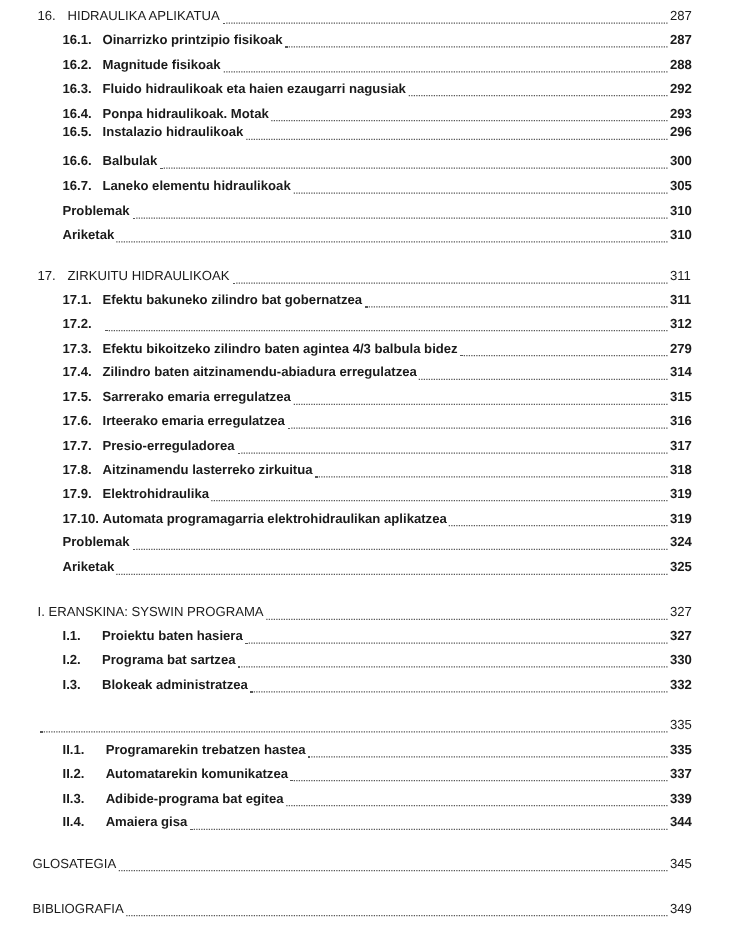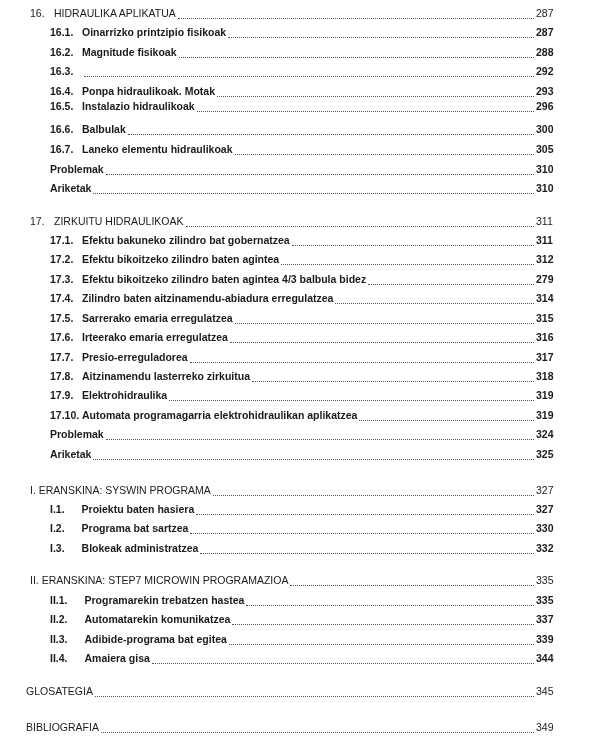--- a/index.html
+++ b/index.html
@@ -44,20 +44,21 @@
     <span class="page">287</span>
   </div>
   <div class="row lvl2" style="top:46px">
     <span class="num wide">16.2.</span>
     <span class="label">Magnitude fisikoak</span>
     <span class="leader"></span>
     <span class="page">288</span>
   </div>
   <div class="row lvl2" style="top:65px">
     <span class="num wide">16.3.</span>
+    <span class="label">Fluido hidraulikoak eta haien ezaugarri nagusiak</span>
     <span class="leader"></span>
     <span class="page">292</span>
   </div>
   <div class="row lvl2" style="top:85px">
     <span class="num wide">16.4.</span>
     <span class="label">Ponpa hidraulikoak. Motak</span>
     <span class="leader"></span>
     <span class="page">293</span>
   </div>
   <div class="row lvl2" style="top:100px">
@@ -96,21 +97,20 @@
     <span class="page">311</span>
   </div>
   <div class="row lvl2" style="top:234px">
     <span class="num wide">17.1.</span>
     <span class="label">Efektu bakuneko zilindro bat gobernatzea</span>
     <span class="leader"></span>
     <span class="page">311</span>
   </div>
   <div class="row lvl2" style="top:253px">
     <span class="num wide">17.2.</span>
-    <span class="label">Efektu bikoitzeko zilindro baten agintea</span>
     <span class="leader"></span>
     <span class="page">312</span>
   </div>
   <div class="row lvl2" style="top:273px">
     <span class="num wide">17.3.</span>
     <span class="label">Efektu bikoitzeko zilindro baten agintea 4/3 balbula bidez</span>
     <span class="leader"></span>
     <span class="page">279</span>
   </div>
   <div class="row lvl2" style="top:292px">
@@ -184,21 +184,20 @@
     <span class="page">330</span>
   </div>
   <div class="row lvl2" style="top:542px">
     <span class="num app">I.3.</span>
     <span class="label">Blokeak administratzea</span>
     <span class="leader"></span>
     <span class="page">332</span>
   </div>
 
   <div class="row lvl1" style="top:574px">
-    <span class="label">II. ERANSKINA: STEP7 MICROWIN PROGRAMAZIOA</span>
     <span class="leader"></span>
     <span class="page">335</span>
   </div>
   <div class="row lvl2" style="top:594px">
     <span class="num app">II.1.</span>
     <span class="label">Programarekin trebatzen hastea</span>
     <span class="leader"></span>
     <span class="page">335</span>
   </div>
   <div class="row lvl2" style="top:613px">

